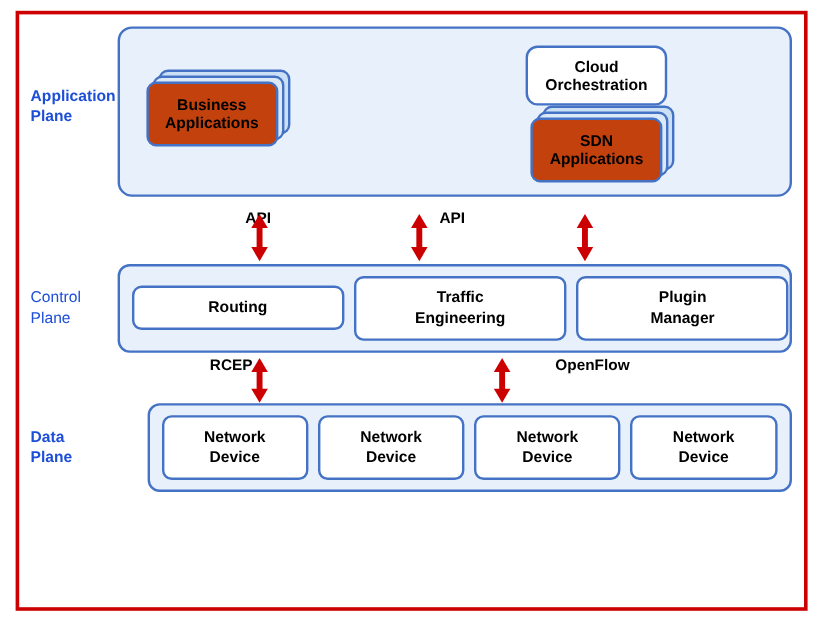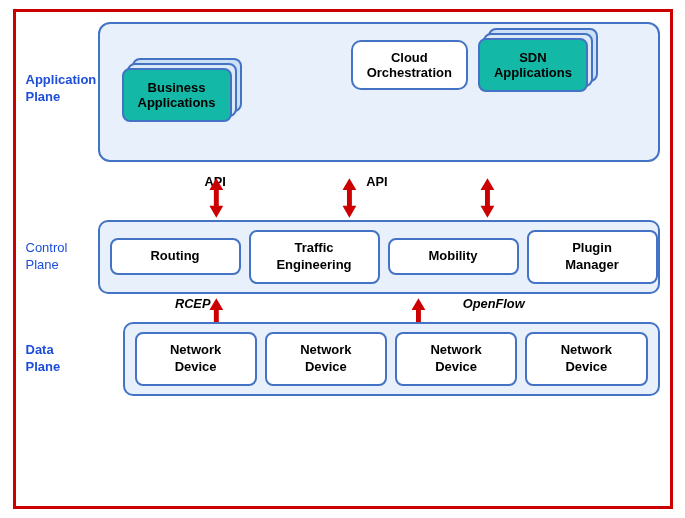--- a/index.html
+++ b/index.html
@@ -74,21 +74,21 @@
       text-align: center;
       min-width: 100px;
     }
     .stacked-box-wrapper {
       position: relative;
       display: inline-block;
     }
     .stacked-box {
       border: 2px solid #4472c4;
       border-radius: 8px;
-      background: #14b8a6;
+      background: #c2410c;
       padding: 10px 14px;
       font-size: 13px;
       font-weight: bold;
       text-align: center;
       min-width: 90px;
       position: relative;
       z-index: 3;
     }
     .stacked-shadow1 {
       position: absolute;
@@ -174,24 +174,23 @@
       font-weight: bold;
       text-align: center;
       flex: 1;
       line-height: 1.3;
     }
 
     .arrow-row2 {
       display: flex;
       flex-direction: row;
       align-items: center;
-      height: 28px;
+      height: 42px;
       position: relative;
       margin-left: 72px;
-      font-style: italic;
     }
     .arrow-svg2 {
       width: 100%;
       height: 42px;
       position: absolute;
       top: 0; left: 0;
     }
   </style>
 </head>
 <body>
@@ -207,21 +206,21 @@
           <div style="display:flex; flex-direction:column; align-items:flex-start; gap: 10px; flex:1; min-width:100px;">
             <div class="stacked-box-wrapper" style="margin-top: 30px; margin-left: 8px;">
               <div class="stacked-shadow2"></div>
               <div class="stacked-shadow1"></div>
               <div class="stacked-box">
                 <span>Business<br>Applications</span>
               </div>
             </div>
           </div>
 
-          <div style="display:flex; flex-direction:row; align-items:center; flex:1.4; gap:10px;">
+          <div style="display:flex; flex-direction:column; align-items:center; flex:1.4; gap:10px;">
             <div class="cloud-orch-box">
               <span>Cloud<br>Orchestration</span>
             </div>
             <div class="stacked-box-wrapper" style="margin-left: 0px;">
               <div class="stacked-shadow2"></div>
               <div class="stacked-shadow1"></div>
               <div class="stacked-box">
                 <span>SDN<br>Applications</span>
               </div>
             </div>
@@ -256,23 +255,20 @@
     <div class="plane-row" style="align-items:stretch; min-height: 66px;">
       <div class="plane-label" style="display:flex; align-items:center; font-size:13px; font-weight:normal;">Control<br>Plane</div>
       <div class="ctrl-plane-box">
         <div class="ctrl-item">
           <span>Routing</span>
         </div>
         <div class="ctrl-item">
           <span>Traffic<br>Engineering</span>
         </div>
         <div class="ctrl-item">
-          <span>Mobility</span>
-        </div>
-        <div class="ctrl-item">
           <span>Plugin<br>Manager</span>
         </div>
       </div>
     </div>
 
     <div class="arrow-row2">
       <svg class="arrow-svg2" viewBox="0 0 570 42" xmlns="http://www.w3.org/2000/svg">
 
         <text x="78" y="14" font-size="13" font-weight="bold" fill="#000">RCEP</text>
 

